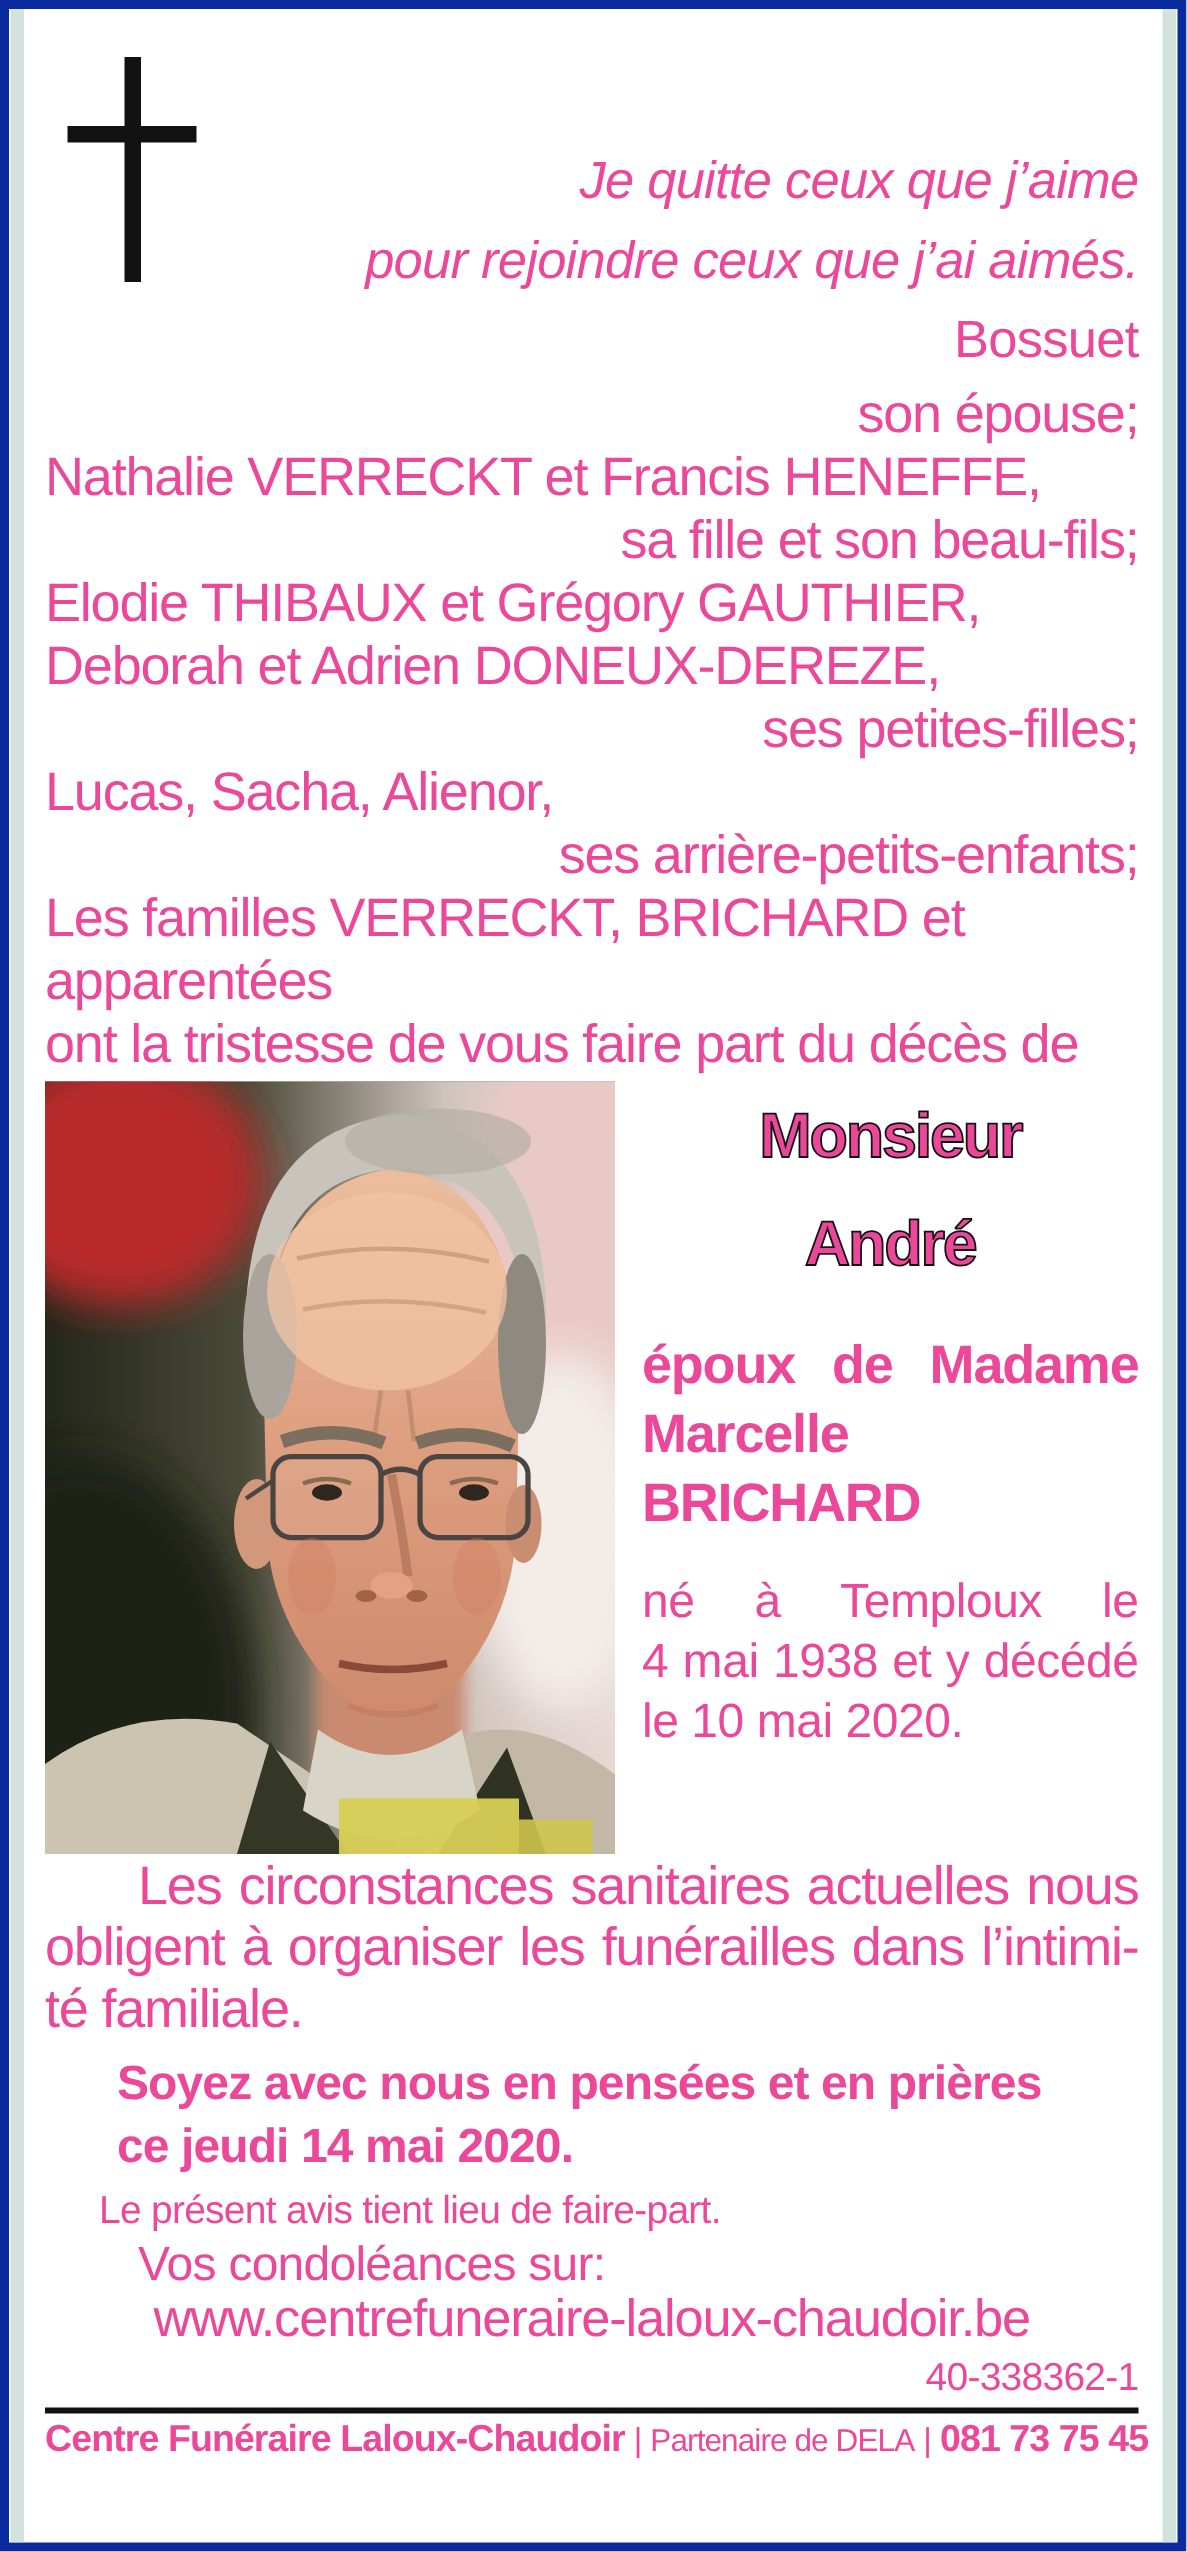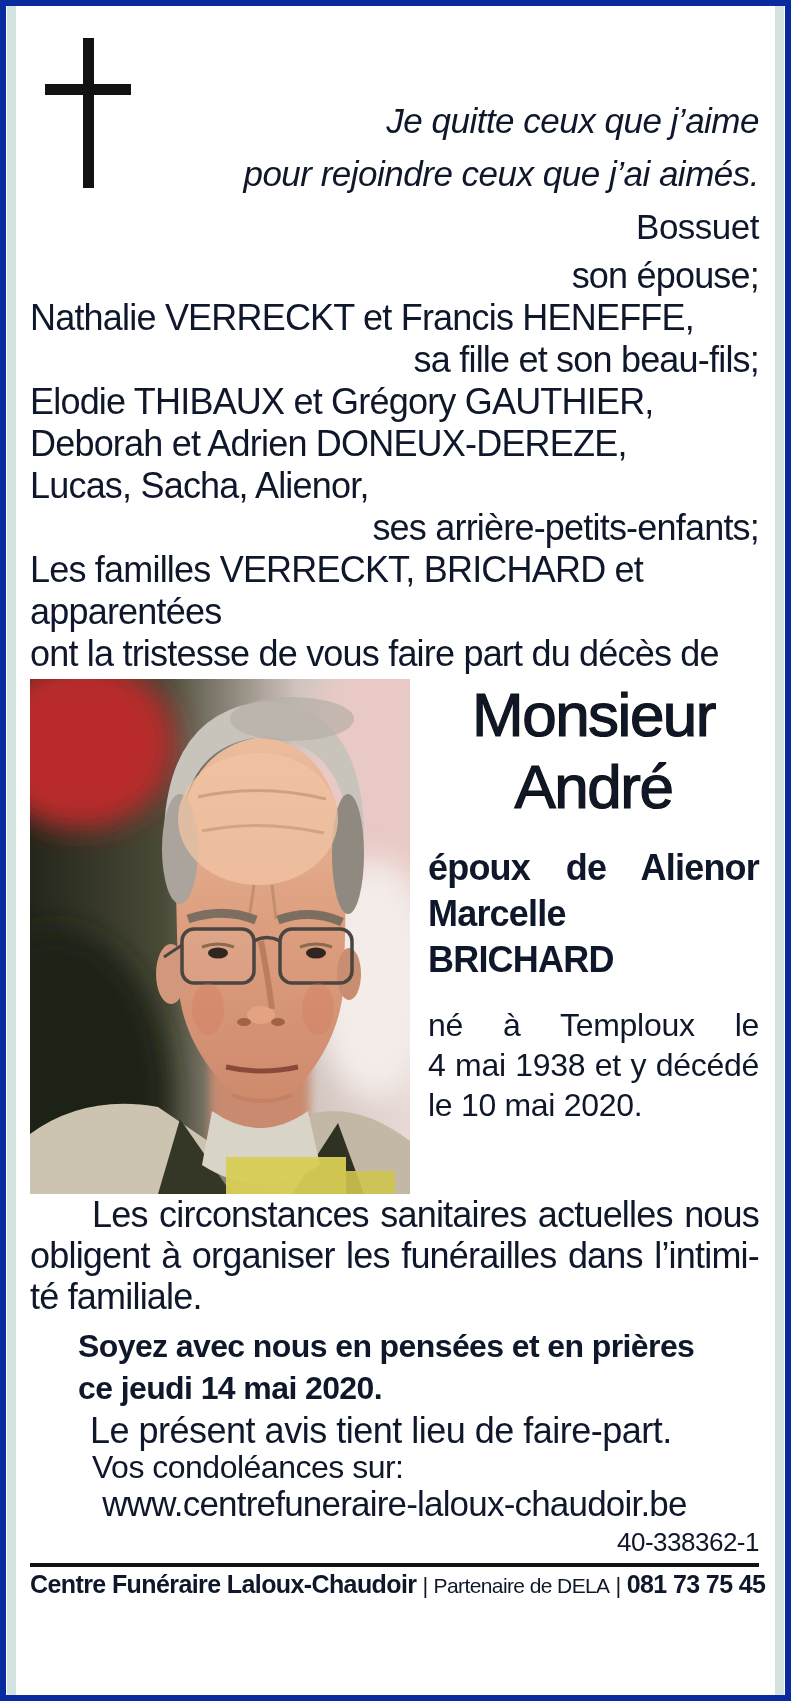--- a/index.html
+++ b/index.html
@@ -4,21 +4,21 @@
 <style>
   html,body{margin:0;padding:0;background:#ffffff;}
   .page{
     position:relative;
     width:791px;height:1701px;
     box-sizing:border-box;
     border:6px solid #0a2aa0;
     background:#ffffff;
     overflow:hidden;
     font-family:"Liberation Sans", sans-serif;
-    color:#0f172a;
+    color:#ec4899;
     letter-spacing:-0.5px;
   }
   .edge-strip{position:absolute;top:0;bottom:0;width:9px;background:#d2e2de;}
   .edge-strip.left{left:1px;}
   .edge-strip.right{right:1px;}
   .content{position:relative;padding:0 26px 0 24px;}
 
   
   .header-row{display:flex;margin-top:32px;}
   .cross-wrap{width:100px;flex:0 0 100px;padding-left:14px;box-sizing:border-box;}
@@ -29,32 +29,32 @@
   
   .family{margin-top:2px;}
   .fam{font-size:36px;line-height:42px;letter-spacing:-0.8px;}
   .fam.right{text-align:right;}
 
   
   .main-row{display:flex;margin-top:4px;gap:18px;}
   .photo{flex:0 0 380px;width:380px;height:515px;background:#555;}
   .photo svg{display:block;width:100%;height:100%;}
   .right-col{flex:1;min-width:0;}
-  .dname{font-size:62px;line-height:72px;font-weight:normal;text-align:center;
+  .dname{font-size:42px;line-height:72px;font-weight:bold;text-align:center;
          letter-spacing:-1.5px;-webkit-text-stroke:1.2px #121212;}
   .spouse{margin-top:22px;font-weight:bold;font-size:36px;line-height:46px;letter-spacing:-0.8px;}
   .birth{margin-top:22px;font-size:32px;line-height:40px;letter-spacing:-0.3px;}
   .jl{text-align:justify;text-align-last:justify;}
 
   
   .para{font-size:36px;line-height:41px;letter-spacing:-0.8px;}
   .para .indent{text-indent:62px;}
   .prayer{margin-top:8px;text-align:left;padding-left:48px;
           font-weight:bold;font-size:32px;line-height:42px;letter-spacing:-0.6px;}
-  .notice{margin-top:4px;margin-left:60px;font-size:36px;line-height:36px;}
+  .notice{margin-top:4px;margin-left:36px;font-size:26px;line-height:36px;}
   .condol{margin-left:62px;font-size:32px;line-height:36px;}
   .website{text-align:center;font-size:35px;line-height:38px;letter-spacing:-0.8px;}
   .ref{margin-top:6px;text-align:right;font-size:26px;line-height:26px;letter-spacing:-0.5px;}
   .rule{margin-top:8px;border-top:4px solid #121212;height:0;}
 
   
   .footer1{margin-top:4px;font-size:25px;line-height:27px;
            font-weight:bold;letter-spacing:-0.6px;white-space:nowrap;}
   .footer1 .thin{font-weight:normal;font-size:21px;}
   .footer1 .sep{font-weight:normal;font-size:22px;padding:0 6px;}
@@ -81,20 +81,21 @@
         <div class="attr">Bossuet</div>
       </div>
     </div>
 
     <div class="family">
       <div class="fam right">son épouse;</div>
       <div class="fam">Nathalie VERRECKT et Francis HENEFFE,</div>
       <div class="fam right">sa fille et son beau-fils;</div>
       <div class="fam">Elodie THIBAUX et Grégory GAUTHIER,</div>
       <div class="fam">Deborah et Adrien DONEUX-DEREZE,</div>
+      <div class="fam right">ses petites-filles;</div>
       <div class="fam">Lucas, Sacha, Alienor,</div>
       <div class="fam right">ses arrière-petits-enfants;</div>
       <div class="fam">Les familles VERRECKT, BRICHARD et apparentées</div>
       <div class="fam">ont la tristesse de vous faire part du décès de</div>
     </div>
 
     <div class="main-row">
       <div class="photo">
         <svg viewBox="0 0 380 515" preserveAspectRatio="none" aria-hidden="true">
           <defs>
@@ -169,21 +170,21 @@
           <path d="M182 432 Q230 466 278 432 L290 486 Q231 524 172 486 Z" fill="#d9d4c8"></path>
           <rect x="196" y="478" width="120" height="37" fill="#d8ce55" opacity="0.95"></rect>
           <rect x="305" y="492" width="60" height="23" fill="#cfc44e" opacity="0.9"></rect>
         </svg>
       </div>
 
       <div class="right-col">
         <div class="dname">Monsieur</div>
         <div class="dname">André</div>
         <div class="spouse">
-          <div class="jl">époux de Alienor</div>
+          <div class="jl">époux de Madame</div>
           <div class="jl">Marcelle BRICHARD</div>
         </div>
         <div class="birth">
           <div class="jl">né à Temploux le</div>
           <div class="jl">4 mai 1938 et y décédé</div>
           <div>le 10 mai 2020.</div>
         </div>
       </div>
     </div>
 

